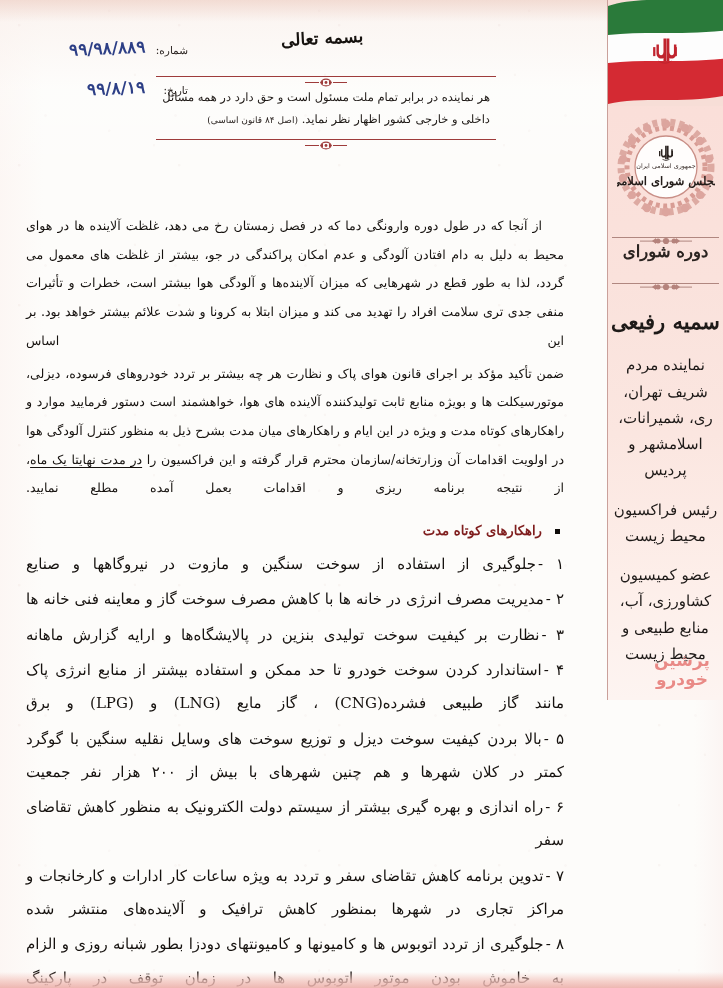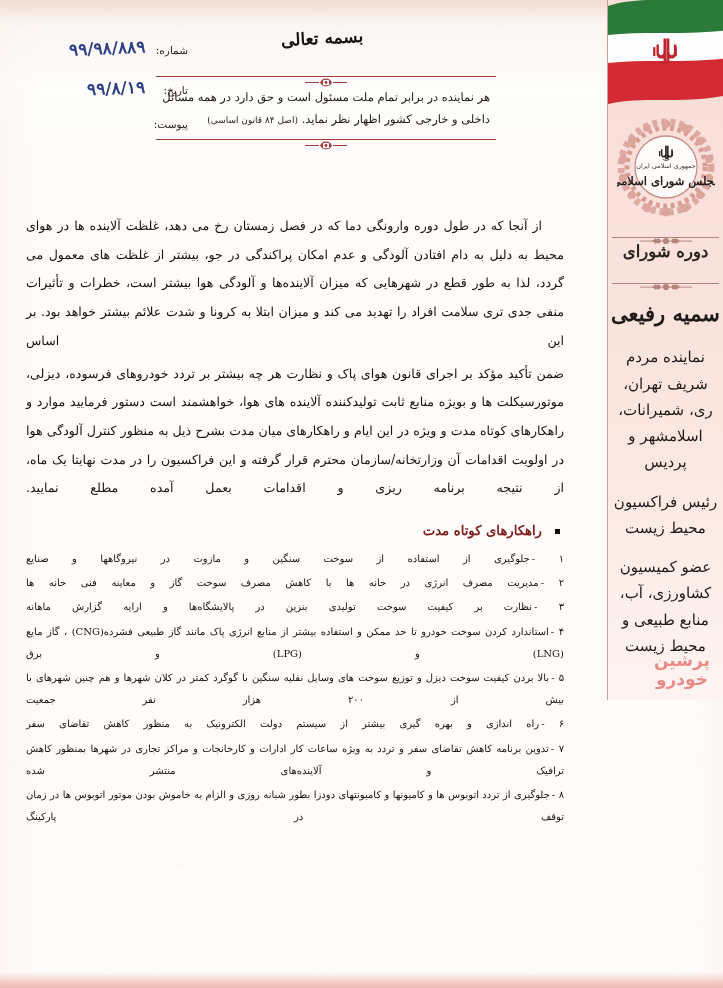--- a/index.html
+++ b/index.html
@@ -119,21 +119,21 @@
     text-align: center;
     font-size: 16.5px;
     font-weight: 700;
     color: #2a2320;
     font-family: "DejaVu Serif", "Liberation Serif", serif;
     letter-spacing: .3px;
   }
 
   .person-block {
     position: absolute;
-    top: 300px;
+    top: 308px;
     left: 3px;
     right: 3px;
     text-align: center;
     color: #1e1a18;
   }
   .person-name {
     font-size: 21px;
     font-weight: 700;
     font-family: "DejaVu Serif", "Liberation Serif", serif;
     line-height: 1.35;
@@ -264,21 +264,21 @@
   .para {
     font-size: 12.6px;
     line-height: 2.28;
     text-align: justify;
     text-align-last: justify;
     font-family: "DejaVu Serif", "Liberation Serif", serif;
     margin: 0 0 4px 0;
     text-indent: 22px;
   }
   .para.cont { text-indent: 0; }
-  .para .ul { text-underline-offset: 3px; }
+  .para .ul { text-decoration: underline; text-underline-offset: 3px; }
 
   .section-head {
     margin: 20px 0 10px 0;
     font-size: 13.2px;
     font-weight: 700;
     font-family: "DejaVu Serif", "Liberation Serif", serif;
     color: #7f1d1d;
     text-align: right;
     padding-right: 22px;
     position: relative;
@@ -290,21 +290,21 @@
     width: 5px; height: 5px;
     background: #0e0b09;
   }
 
   ol.measures {
     list-style: none;
     margin: 0;
     padding: 0;
   }
   ol.measures li {
-    font-size: 10px;
+    font-size: 15px;
     line-height: 2.22;
     font-family: "DejaVu Serif", "Liberation Serif", serif;
     text-align: justify;
     text-align-last: justify;
     margin-bottom: 2px;
     color: #16120f;
   }
   ol.measures li .num {
     font-weight: 400;
     margin-left: 2px;
@@ -359,24 +359,20 @@
     </div>
 
     <div class="meta-fields">
       <div class="meta-row">
         <span class="meta-label">شماره:</span>
         <span class="meta-value">۹۹/۹۸/۸۸۹</span>
       </div>
       <div class="meta-row">
         <span class="meta-label">تاریخ:</span>
         <span class="meta-value">۹۹/۸/۱۹</span>
-      </div>
-      <div class="meta-row">
-        <span class="meta-label">پیوست:</span>
-        <span class="meta-value"></span>
       </div>
     </div>
   </div>
 
   <div class="body-zone">
 
     <p class="para">از آنجا که در طول دوره وارونگی دما که در فصل زمستان رخ می دهد، غلظت آلاینده ها در هوای محیط به دلیل به دام افتادن آلودگی و عدم امکان پراکندگی در جو، بیشتر از غلظت های معمول می گردد، لذا به طور قطع در شهرهایی که میزان آلاینده‌ها و آلودگی هوا بیشتر است، خطرات و تأثیرات منفی جدی تری سلامت افراد را تهدید می کند و میزان ابتلا به کرونا و شدت علائم بیشتر خواهد بود. بر این اساس</p>
 
     <p class="para cont"><span>ضمن تأکید مؤکد بر اجرای قانون هوای پاک و نظارت هر چه بیشتر بر تردد خودروهای فرسوده، دیزلی، موتورسیکلت ها و بویژه منابع ثابت تولیدکننده آلاینده های هوا، خواهشمند است دستور فرمایید موارد و راهکارهای کوتاه مدت و ویژه در این ایام و راهکارهای میان مدت بشرح ذیل به منظور کنترل آلودگی هوا در اولویت اقدامات آن وزارتخانه/سازمان محترم قرار گرفته و این فراکسیون را </span><span class="ul">در مدت نهایتا یک ماه</span><span>، از نتیجه برنامه ریزی و اقدامات بعمل آمده مطلع نمایید.</span></p>
 

